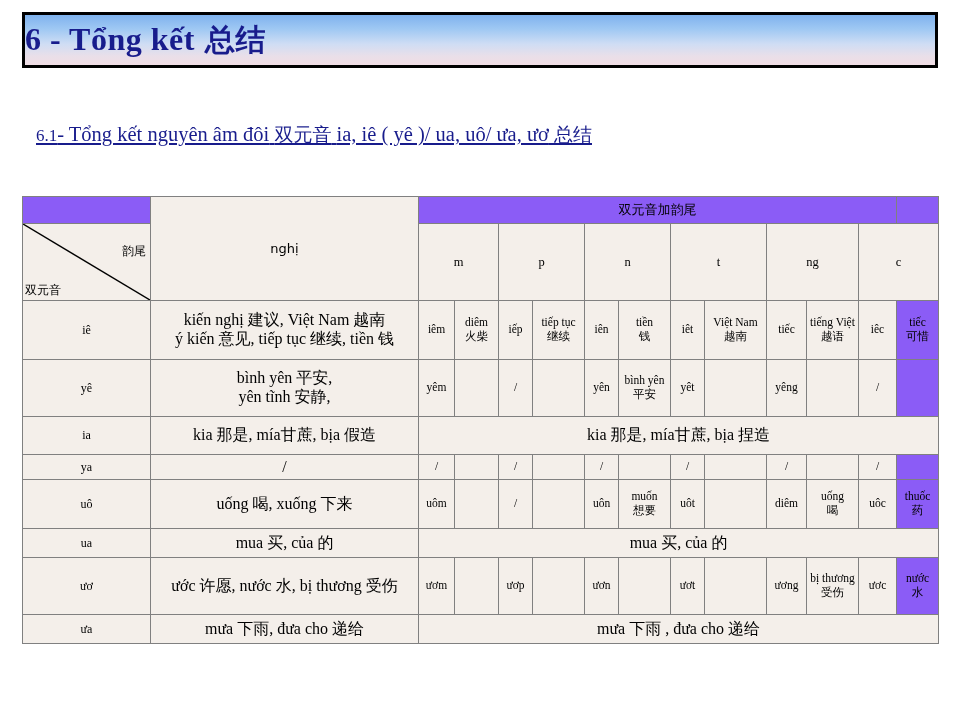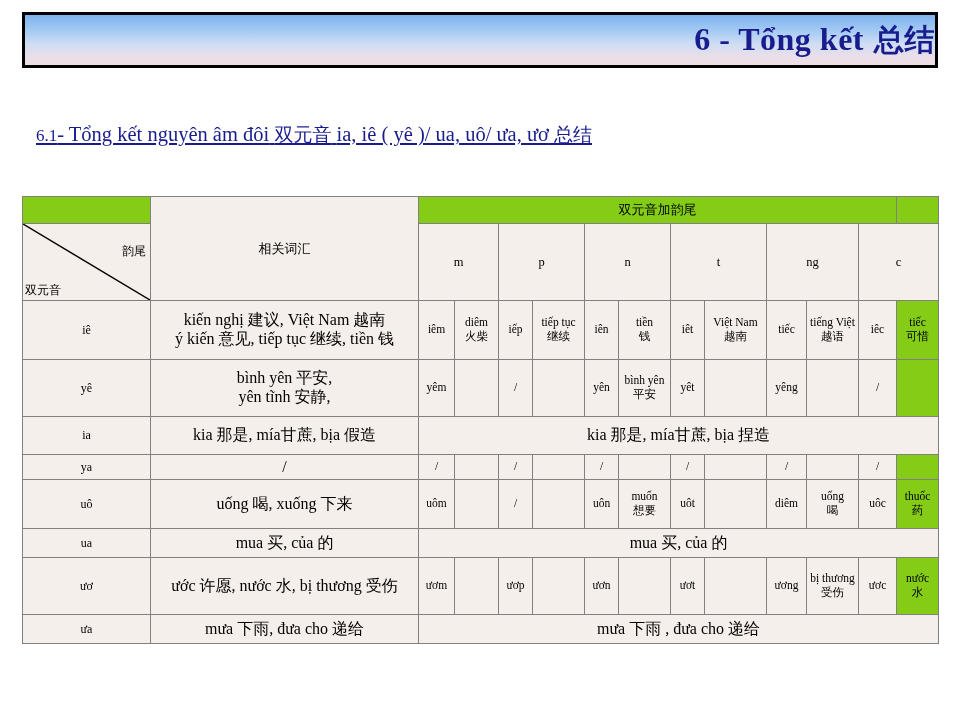--- a/index.html
+++ b/index.html
@@ -7,21 +7,21 @@
     width:960px;height:720px;background:#ffffff;
     font-family:"Liberation Serif", serif;
     overflow:hidden;
   }
   
   .banner{
     position:absolute;left:22px;top:12px;width:916px;height:56px;
     border:3px solid #000000;
     background:linear-gradient(to bottom,#7fb2ee 0%,#9fc8f3 28%,#cfddf4 58%,#e9dfe9 82%,#f0dde4 100%);
     box-sizing:border-box;
-    display:flex;align-items:center;justify-content:flex-end;
+    display:flex;align-items:center;justify-content:flex-start;
   }
   .banner-title{
     color:#181C8C;font-weight:bold;font-size:32px;letter-spacing:.5px;white-space:nowrap;
   }
   .banner-title .cn{font-family:"DejaVu Sans", sans-serif;font-size:30px;padding-left:10px;}
 
   
   .subtitle{
     position:absolute;left:36px;top:122px;width:890px;
     color:#181C8C;font-weight:normal;font-size:20.5px;
@@ -38,21 +38,21 @@
   }
   td{
     border:1px solid #808080;
     text-align:center;vertical-align:middle;
     font-size:11.5px;line-height:1.18;
     padding:1px 1px;
     background:#F4EFEA;
     color:#000;
   }
   .cn{font-family:Liberation Sans, sans-serif;}
-  td.white{background:#84cc16;}
+  td.white{background:#8b5cf6;}
   .h-cn{font-family:"DejaVu Sans", sans-serif;font-size:13px;}
   .vow{font-size:12px;margin-top:20px;}
   .words{font-size:16px;}
 
   
   .corner{position:relative;height:60px;padding:8px;}
   .corner .diag{
     position:absolute;left:0;top:0;width:100%;height:100%;
   }
   .corner .tr{
@@ -103,21 +103,21 @@
         <col style="width:62px">
     <col style="width:40px">
         <col style="width:52px">
     <col style="width:38px">
         <col style="width:42px">
   </colgroup>
 
   <tbody>
         <tr class="toprow">
     <td class="white"></td>
-    <td rowspan="2" class="h-cn">相关词汇</td>
+    <td rowspan="2" class="h-cn">nghị</td>
     <td colspan="11" class="white h-cn">双元音加韵尾</td>
     <td class="white"></td>
   </tr>
 
   <tr>
     <td class="corner">
       <svg class="diag" viewBox="0 0 128 60" preserveAspectRatio="none">
         <line x1="0" y1="0" x2="128" y2="60" stroke="#000" stroke-width="1.2"></line>
       </svg>
       <span class="tr">韵尾</span>

